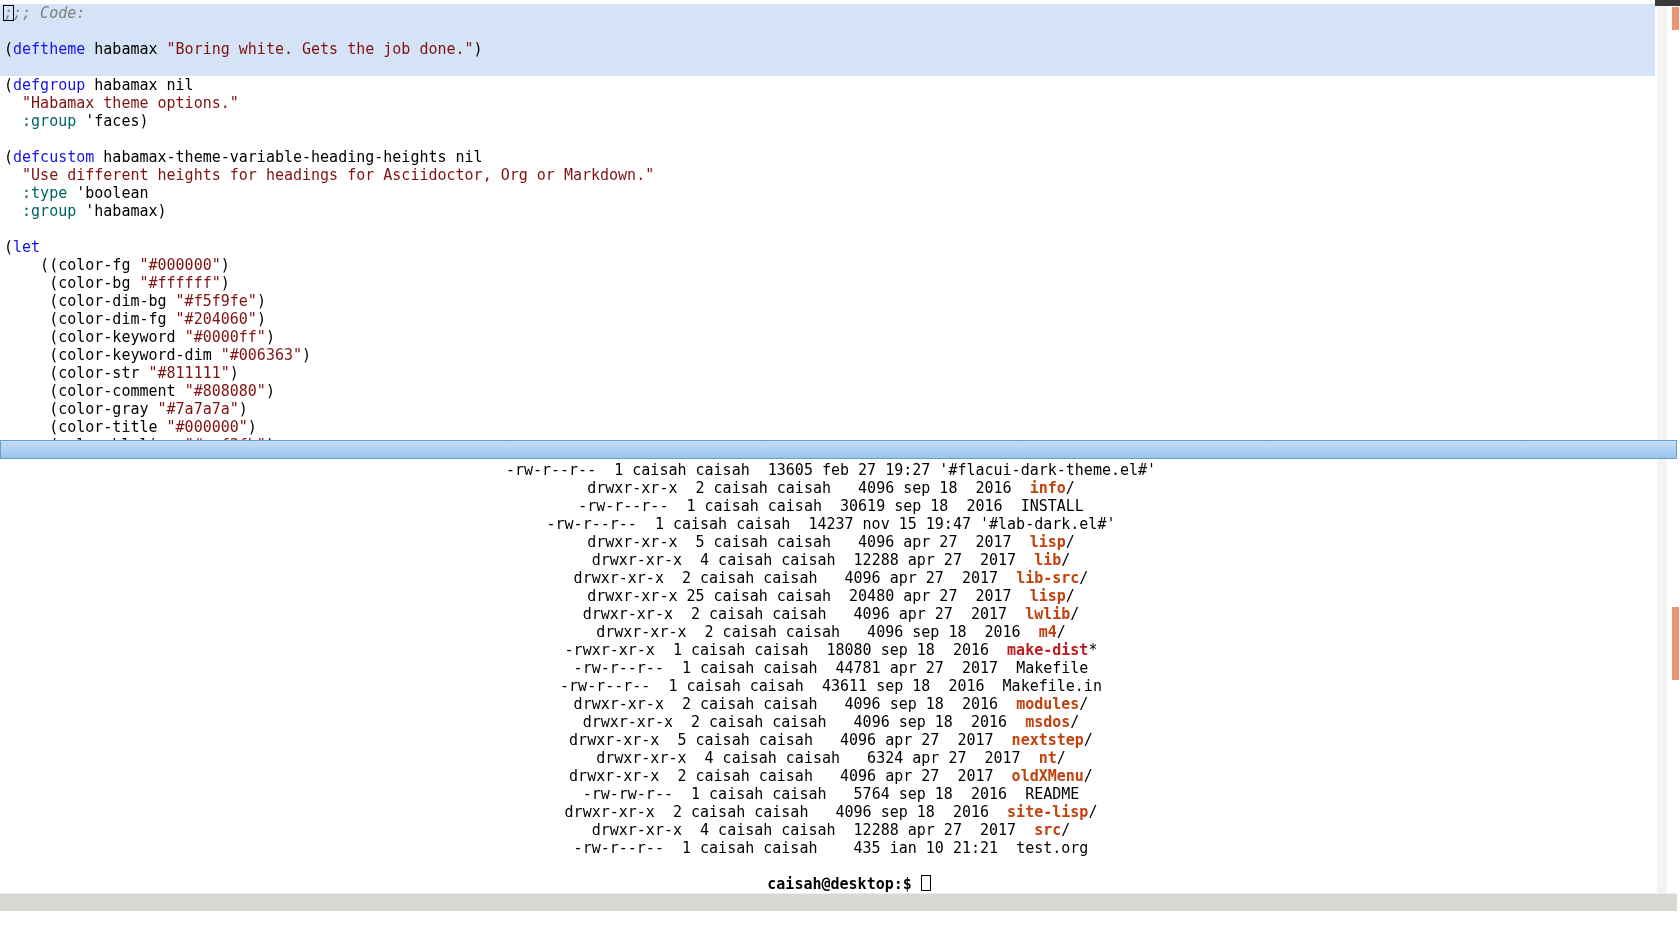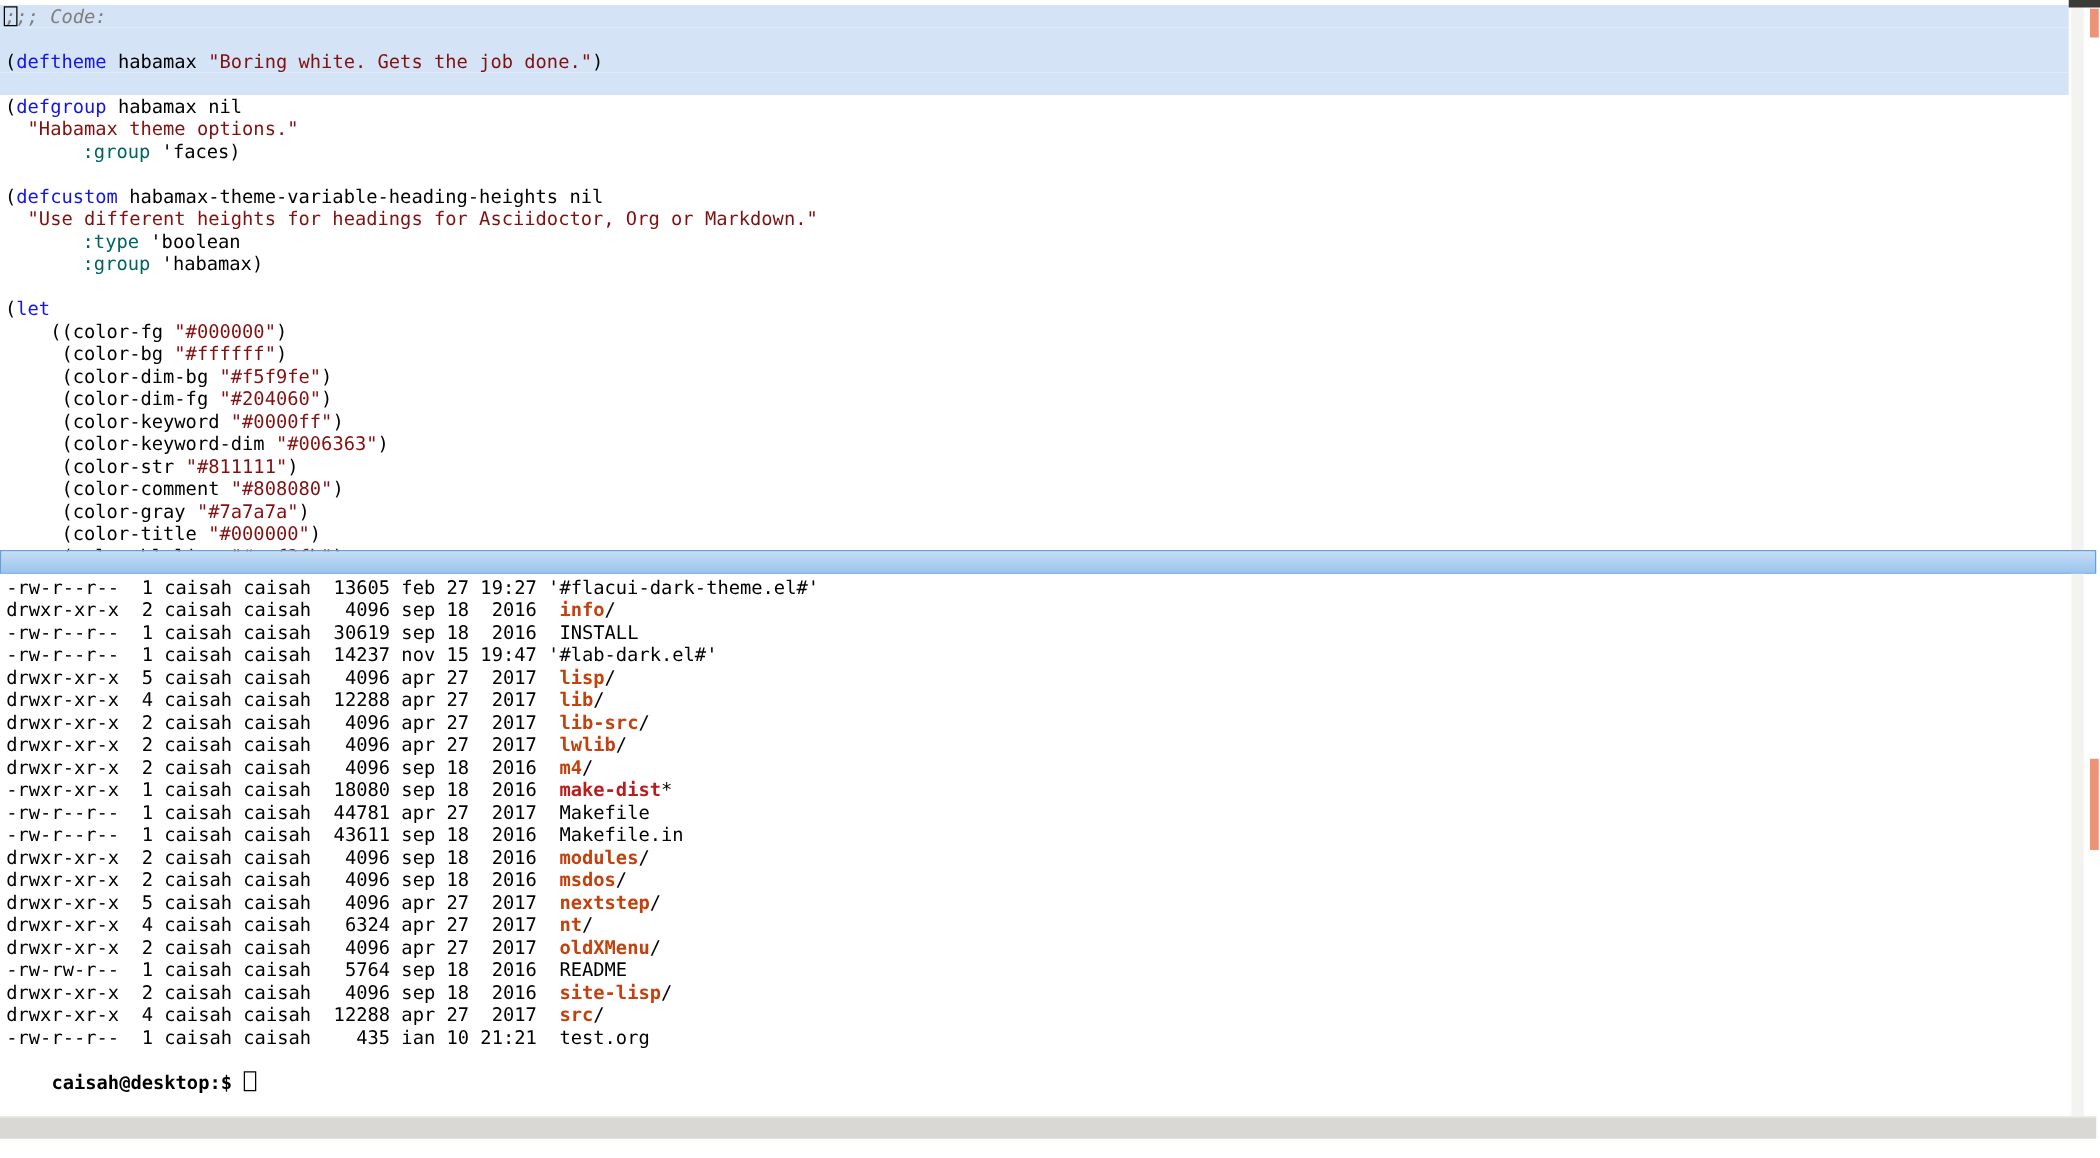--- a/index.html
+++ b/index.html
@@ -9,21 +9,21 @@
     font-size:15px;color:#000;position:relative;
   }
   .abs{position:absolute;}
 
   
   #code-window{left:0;top:0;width:1657px;height:504px;overflow:hidden;padding-top:4px;box-sizing:border-box;}
   .cl{height:18px;line-height:18px;padding-left:4px;white-space:pre;position:relative;width:1651px;}
   .cl.region{background:#d4e3f5;}
   .c-d{color:#000000;}
   .c-k{color:#1414e8;}
-  .c-t{color:#006363;margin-left:44px;}
+  .c-t{color:#006363;}
   .c-s{color:#811111;}
   .c-c{color:#7f7f7f;font-style:italic;}
   .code-cursor{position:absolute;left:3px;top:1px;width:9px;height:14px;border:1px solid #000;}
 
   
   .modeline{left:0;width:1677px;height:19px;box-sizing:border-box;white-space:pre;overflow:hidden;}
   #modeline-top{
     top:440px;border:1px solid #64a0d8;
     background:linear-gradient(180deg,#c6ddf6 0%,#aed0f1 55%,#9cc4ec 100%);
     line-height:16px;padding-left:5px;
@@ -37,21 +37,21 @@
     top:893px;height:18px;background:#d9d8d4;border-top:1px solid #efeeec;
     line-height:16px;padding-left:5px;
   }
   #modeline-bottom .ml-flags{color:#73726e;}
   #modeline-bottom .ml-buf{margin-left:22px;color:#111;}
   #modeline-bottom .ml-pos{color:#5a5955;margin-left:68px;}
   #modeline-bottom .ml-modes{color:#5a5955;margin-left:32px;}
 
   
   #shell-window{left:0;top:459px;width:1657px;height:434px;overflow:hidden;padding:2px 0 0 5px;box-sizing:border-box;}
-  .srow{height:18px;line-height:18px;white-space:pre;}
+  .srow{height:18px;line-height:18px;white-space:pre;text-align:center;}
   .fname-dir{color:#c2410c;font-weight:bold;}
   .fname-exec{color:#b91c1c;font-weight:bold;}
   .fname-file{color:#000;}
   .shell-prompt{color:#000000;font-weight:bold;}
   .hollow{display:inline-block;width:8px;height:14px;border:1px solid #000;vertical-align:-2px;margin-left:9px;}
 
   
   #minibuffer{left:0;top:911px;width:1680px;height:15px;line-height:15px;padding-left:4px;white-space:pre;}
   .mb-prompt{color:#2b4a7e;font-weight:bold;}
 
@@ -101,20 +101,21 @@
 
 <div class="abs" id="shell-window">
   <div id="listing">
       <div class="srow"><span>-rw-r--r--  1 caisah caisah  13605 feb 27 19:27 </span><span class="fname-file">'#flacui-dark-theme.el#'</span></div>
       <div class="srow"><span>drwxr-xr-x  2 caisah caisah   4096 sep 18  2016  </span><span class="fname-dir">info</span><span>/</span></div>
       <div class="srow"><span>-rw-r--r--  1 caisah caisah  30619 sep 18  2016  </span><span class="fname-file">INSTALL</span></div>
       <div class="srow"><span>-rw-r--r--  1 caisah caisah  14237 nov 15 19:47 </span><span class="fname-file">'#lab-dark.el#'</span></div>
       <div class="srow"><span>drwxr-xr-x  5 caisah caisah   4096 apr 27  2017  </span><span class="fname-dir">lisp</span><span>/</span></div>
       <div class="srow"><span>drwxr-xr-x  4 caisah caisah  12288 apr 27  2017  </span><span class="fname-dir">lib</span><span>/</span></div>
       <div class="srow"><span>drwxr-xr-x  2 caisah caisah   4096 apr 27  2017  </span><span class="fname-dir">lib-src</span><span>/</span></div>
+      <div class="srow"><span>drwxr-xr-x 25 caisah caisah  20480 apr 27  2017  </span><span class="fname-dir">lisp</span><span>/</span></div>
       <div class="srow"><span>drwxr-xr-x  2 caisah caisah   4096 apr 27  2017  </span><span class="fname-dir">lwlib</span><span>/</span></div>
       <div class="srow"><span>drwxr-xr-x  2 caisah caisah   4096 sep 18  2016  </span><span class="fname-dir">m4</span><span>/</span></div>
       <div class="srow"><span>-rwxr-xr-x  1 caisah caisah  18080 sep 18  2016  </span><span class="fname-exec">make-dist</span><span>*</span></div>
       <div class="srow"><span>-rw-r--r--  1 caisah caisah  44781 apr 27  2017  </span><span class="fname-file">Makefile</span></div>
       <div class="srow"><span>-rw-r--r--  1 caisah caisah  43611 sep 18  2016  </span><span class="fname-file">Makefile.in</span></div>
       <div class="srow"><span>drwxr-xr-x  2 caisah caisah   4096 sep 18  2016  </span><span class="fname-dir">modules</span><span>/</span></div>
       <div class="srow"><span>drwxr-xr-x  2 caisah caisah   4096 sep 18  2016  </span><span class="fname-dir">msdos</span><span>/</span></div>
       <div class="srow"><span>drwxr-xr-x  5 caisah caisah   4096 apr 27  2017  </span><span class="fname-dir">nextstep</span><span>/</span></div>
       <div class="srow"><span>drwxr-xr-x  4 caisah caisah   6324 apr 27  2017  </span><span class="fname-dir">nt</span><span>/</span></div>
       <div class="srow"><span>drwxr-xr-x  2 caisah caisah   4096 apr 27  2017  </span><span class="fname-dir">oldXMenu</span><span>/</span></div>

